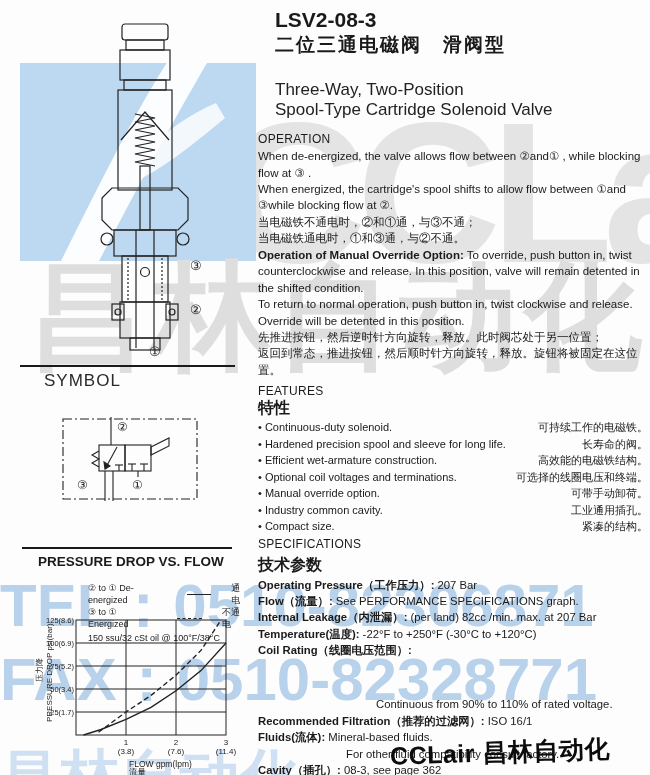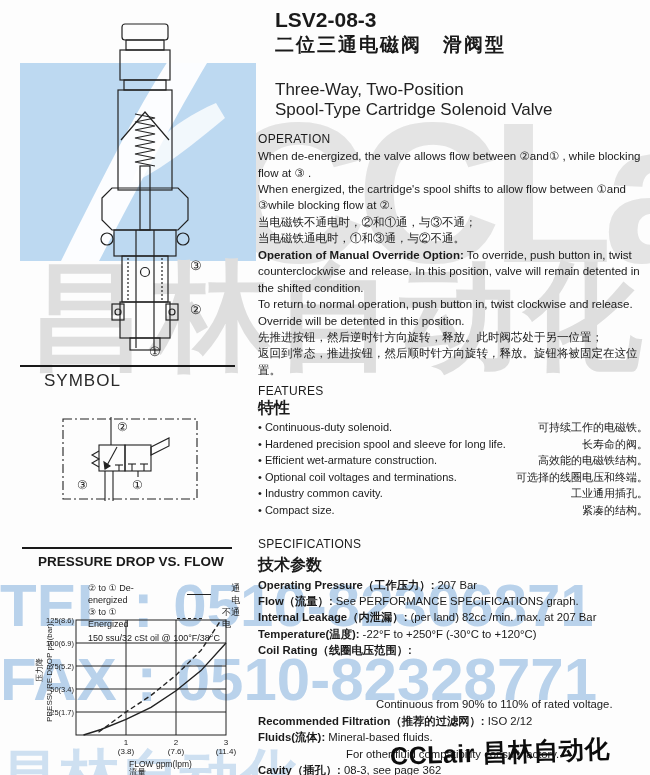--- a/index.html
+++ b/index.html
@@ -163,20 +163,24 @@
     </div>
     <div class="feature-row">
       <span class="feature-en">• Efficient wet-armature construction.</span>
       <span class="feature-cn">高效能的电磁铁结构。</span>
     </div>
     <div class="feature-row">
       <span class="feature-en">• Optional coil voltages and terminations.</span>
       <span class="feature-cn">可选择的线圈电压和终端。</span>
     </div>
     <div class="feature-row">
+      <span class="feature-en">• Manual override option.</span>
+      <span class="feature-cn">可带手动卸荷。</span>
+    </div>
+    <div class="feature-row">
       <span class="feature-en">• Industry common cavity.</span>
       <span class="feature-cn">工业通用插孔。</span>
     </div>
     <div class="feature-row">
       <span class="feature-en">• Compact size.</span>
       <span class="feature-cn">紧凑的结构。</span>
     </div>
   </div>
 
   <div class="chart-rule content"></div>
@@ -229,21 +233,21 @@
 
   <div class="content spec-block">
     <div class="sec-heading">SPECIFICATIONS</div>
     <div class="sec-heading-cn">技术参数</div>
     <div class="spec-line"><b>Operating Pressure（工作压力）:</b><span> 207 Bar</span></div>
     <div class="spec-line"><b>Flow（流量）:</b><span> See PERFORMANCE SPECIFICATIONS graph.</span></div>
     <div class="spec-line"><b>Internal Leakage（内泄漏）:</b><span> (per land) 82cc /min. max. at 207 Bar</span></div>
     <div class="spec-line"><b>Temperature(温度):</b><span> -22°F to +250°F (-30°C to +120°C)</span></div>
     <div class="spec-line"><b>Coil Rating（线圈电压范围）:</b><span></span></div>
     <div class="spec-line ind1"><span>Continuous from 90% to 110% of rated voltage.</span></div>
-    <div class="spec-line"><b>Recommended Filtration（推荐的过滤网）:</b><span> ISO 2/12</span></div>
+    <div class="spec-line"><b>Recommended Filtration（推荐的过滤网）:</b><span> ISO 16/1</span></div>
     <div class="spec-line"><b>Fluids(流体):</b><span> Mineral-based fluids.</span></div>
     <div class="spec-line ind2"><span>For other fluid compatibility consult factory.</span></div>
     <div class="spec-line"><b>Cavity（插孔）:</b><span> 08-3, see page 362</span></div>
     <div class="spec-line"><b>Body Material（阀块材料）:</b><span> Anodized 6061T6 aluminum</span></div>
     <div class="spec-line ind3"><span>alloy rated at 5000 PSI (170 Bar)</span></div>
     <div class="spec-line ind3"><span>6061-T6铝，允许使用最大压力207Bar.</span></div>
   </div>
 
   <div class="footer-logo">CCLair 昌林自动化</div>
 </div>

